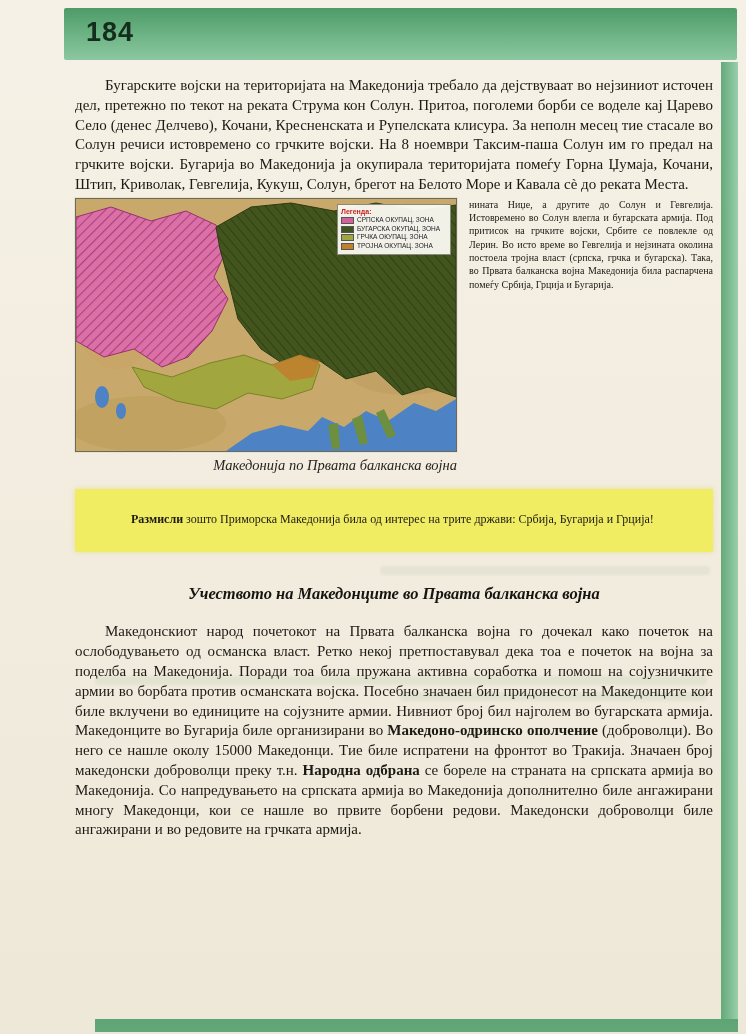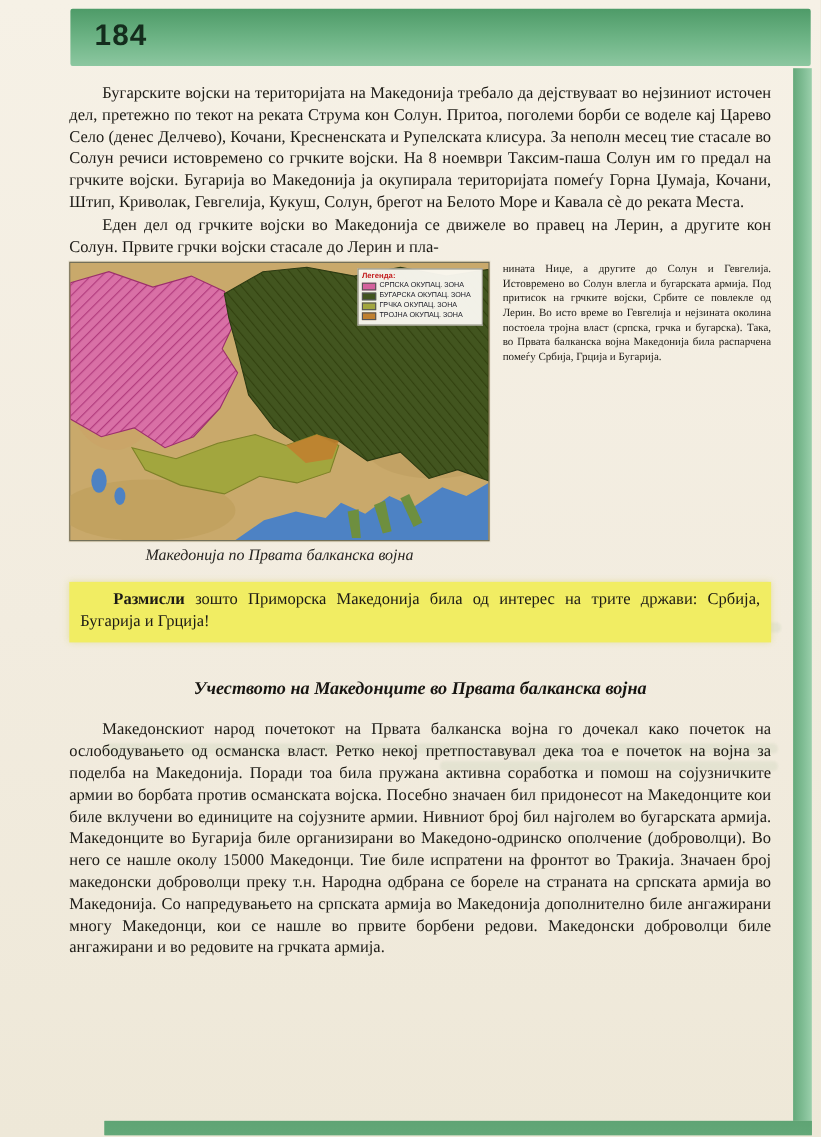--- a/index.html
+++ b/index.html
@@ -35,21 +35,21 @@
   }
   .bleed{
     position:absolute;height:9px;border-radius:4px;
     background:rgba(120,160,110,0.10);filter:blur(1px);
   }
   .bleed.b1{left:380px;top:566px;width:330px;}
   .bleed.b2{left:95px;top:676px;width:612px;}
   .bleed.b3{left:400px;top:692px;width:307px;}
 
   .page-content{
-    position:absolute;left:63px;top:76px;width:638px;
+    position:absolute;left:75px;top:76px;width:638px;
   }
   .para{
     font-size:15px;line-height:1.32;text-align:justify;text-indent:30px;margin:0;
   }
   .para + .para{margin-top:1px;}
 
   .map-row{display:flex;gap:12px;margin-top:3px;}
   .figure{width:382px;flex:none;margin:0;}
   .map-frame{
     position:relative;border:1px solid #6a6a58;background:#c9a96b;
@@ -60,58 +60,57 @@
     position:absolute;top:5px;right:5px;width:106px;
     background:rgba(250,248,240,0.96);border:1px solid #8a8a7a;
     padding:2px 3px 3px;
     font-family:"Liberation Sans", sans-serif;
   }
   .legend-title{color:#c42222;font-size:7px;font-weight:bold;line-height:1.3;}
   .legend-row{display:flex;align-items:center;gap:3px;line-height:1.35;}
   .legend-label{font-size:6.5px;color:#20202a;white-space:nowrap;}
   .swatch{width:11px;height:5px;border:1px solid #555;flex:none;}
   .map-caption{
-    text-align:center;font-style:italic;font-size:14.5px;margin-top:5px;color:#262420;
+    text-align:right;font-style:italic;font-size:14.5px;margin-top:5px;color:#262420;
   }
   .side-text{
     flex:1;font-size:10px;line-height:1.33;text-align:justify;margin:0;
   }
 
   .tasks{
     background:#f1ed63;margin-top:15px;padding:7px 10px 9px;
     box-shadow:0 0 6px rgba(220,215,120,0.6);
   }
-  .task{font-size:15px;line-height:1.3;text-align:justify;text-indent:30px;margin:0;}
+  .task{font-size:12px;line-height:1.3;text-align:justify;text-indent:30px;margin:16px;}
   .lead{font-weight:bold;}
 
   .section-heading{
     text-align:center;font-weight:bold;font-size:16.5px;
     margin:32px 0 18px;color:#161410;font-style:italic;
   }
-  .bold-inline{font-weight:normal;}
+  .bold-inline{font-weight:bold;}
 </style>
 </head>
 <body>
 
 <div class="page">
 
   <div class="top-band">
     <div class="page-number">184</div>
   </div>
   <div class="right-band"></div>
   <div class="bottom-band"></div>
   <div class="bleed b1"></div>
   <div class="bleed b2"></div>
   <div class="bleed b3"></div>
 
   <div class="page-content">
 
     <p class="para">Бугарските војски на територијата на Македонија требало да дејствуваат во нејзиниот источен дел, претежно по текот на реката Струма кон Солун. Притоа, поголеми борби се воделе кај Царево Село (денес Делчево), Кочани, Кресненската и Рупелската клисура. За неполн месец тие стасале во Солун речиси истовремено со грчките војски. На 8 ноември Таксим-паша Солун им го предал на грчките војски. Бугарија во Македонија ја окупирала територијата помеѓу Горна Џумаја, Кочани, Штип, Криволак, Гевгелија, Кукуш, Солун, брегот на Белото Море и Кавала сè до реката Места.</p>
 
-    <p class="para">Еден дел од грчките војски во Македонија се движеле во правец на Лерин, а другите кон Солун. Првите грчки војски стасале до Лерин и пла-</p>
 
     <div class="map-row">
       <figure class="figure">
         <div class="map-frame">
           <svg viewBox="0 0 380 252" width="380" height="252">
             <defs>
               <pattern id="hatchPink" patternUnits="userSpaceOnUse" width="7" height="7" patternTransform="rotate(45)">
                 <rect width="7" height="7" fill="#d970a6"></rect>
                 <line x1="0" y1="0" x2="0" y2="7" stroke="#b23c7e" stroke-width="2.2"></line>
               </pattern>

